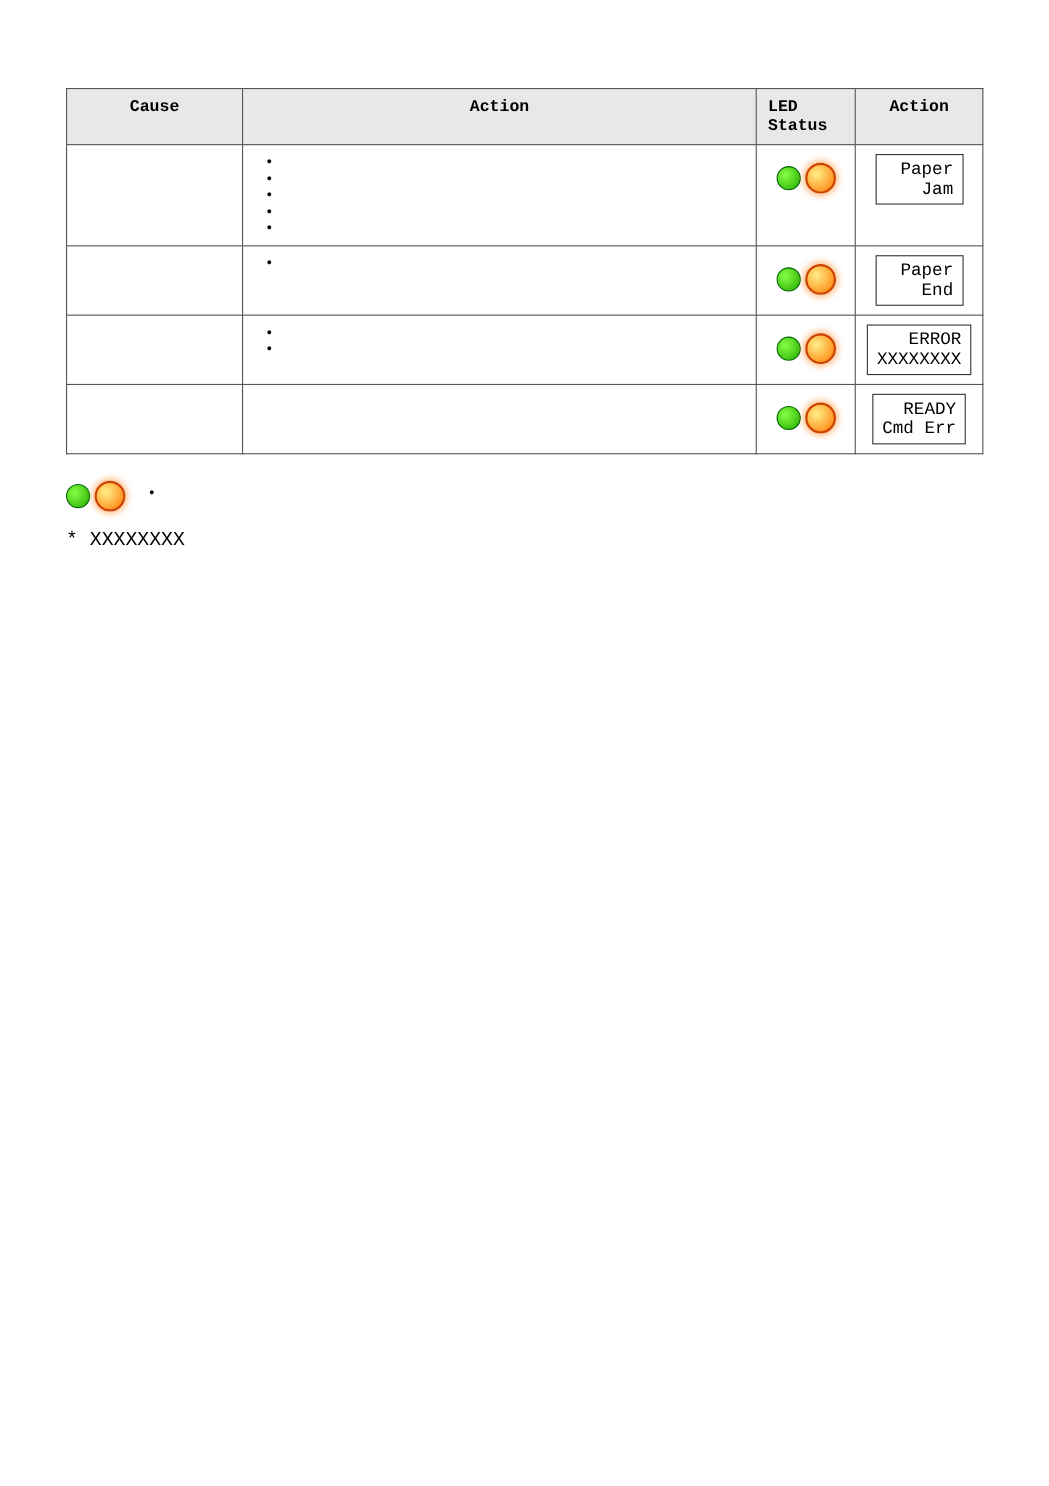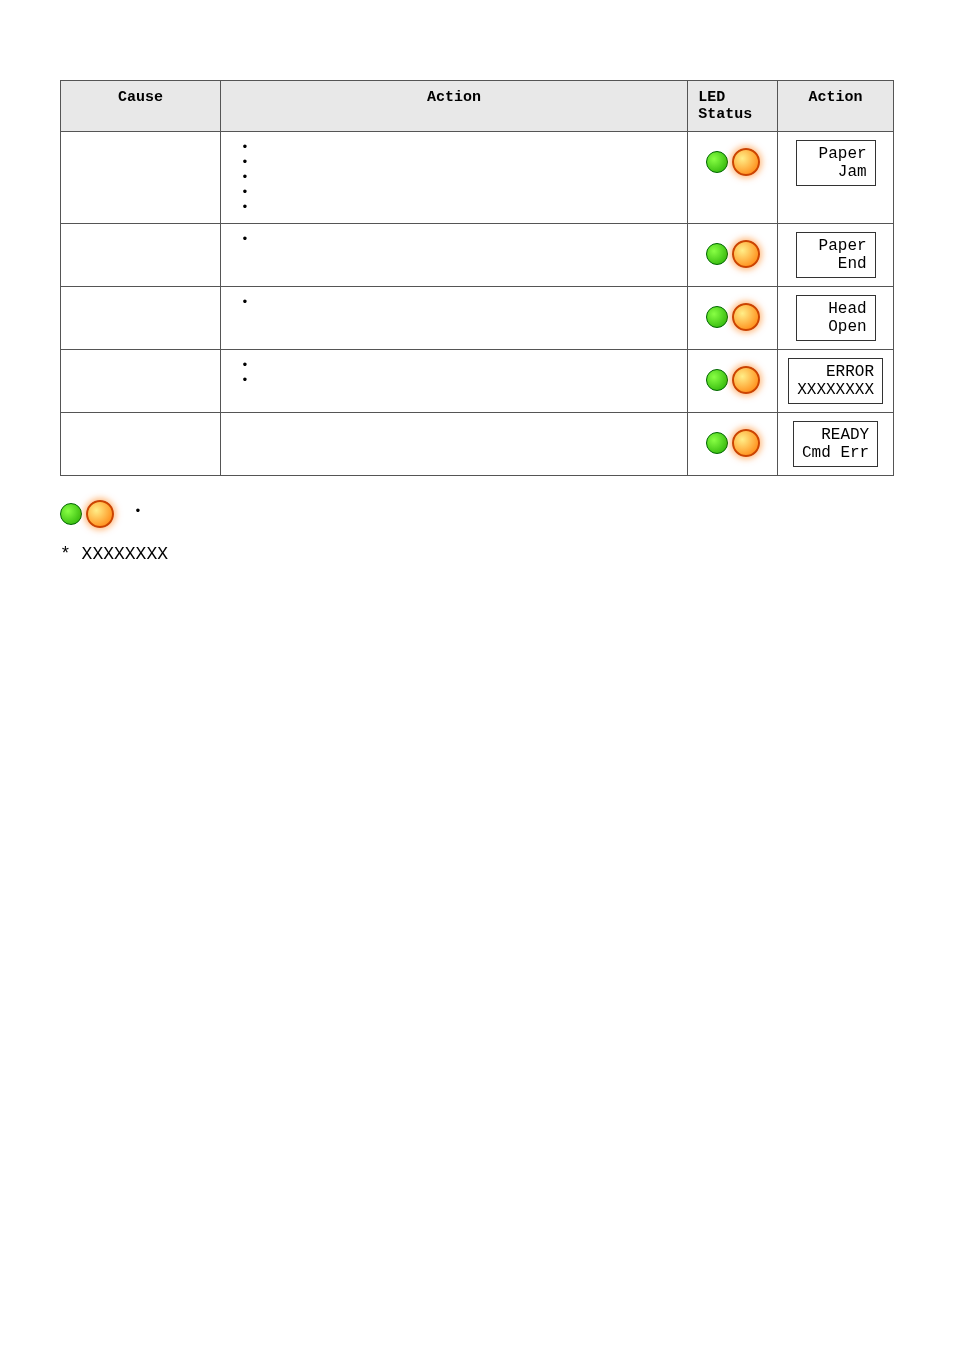--- a/index.html
+++ b/index.html
@@ -168,37 +168,20 @@
           </td>
           <td class="col-display">
             <div class="display-box">Paper<br>End</div>
           </td>
         </tr>
         <tr>
           <td class="col-cause"></td>
           <td class="col-action">
             <ul class="bullet-list">
               <li></li>
-            </ul>
-          </td>
-          <td class="col-led">
-            <div class="led-container">
-              <span class="led-green"></span>
-              <span class="led-orange-glow"></span>
-            </div>
-          </td>
-          <td class="col-display">
-            <div class="display-box">Head<br>Open</div>
-          </td>
-        </tr>
-        <tr>
-          <td class="col-cause"></td>
-          <td class="col-action">
-            <ul class="bullet-list">
-              <li></li>
               <li></li>
             </ul>
           </td>
           <td class="col-led">
             <div class="led-container">
               <span class="led-green"></span>
               <span class="led-orange-glow"></span>
             </div>
           </td>
           <td class="col-display">

